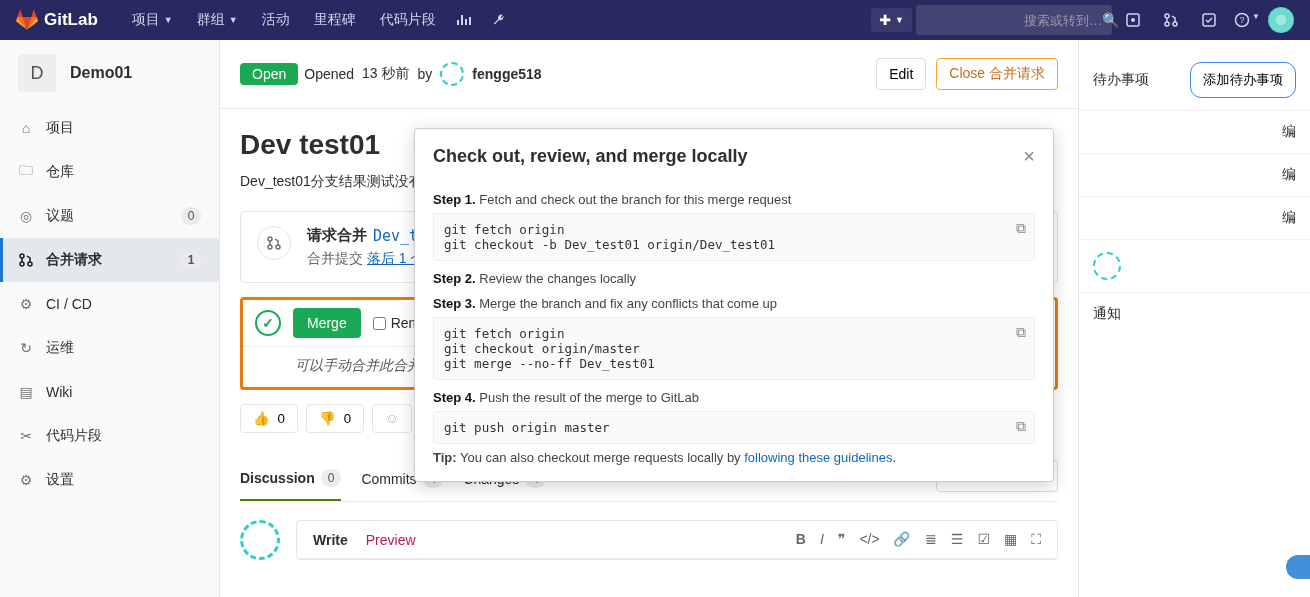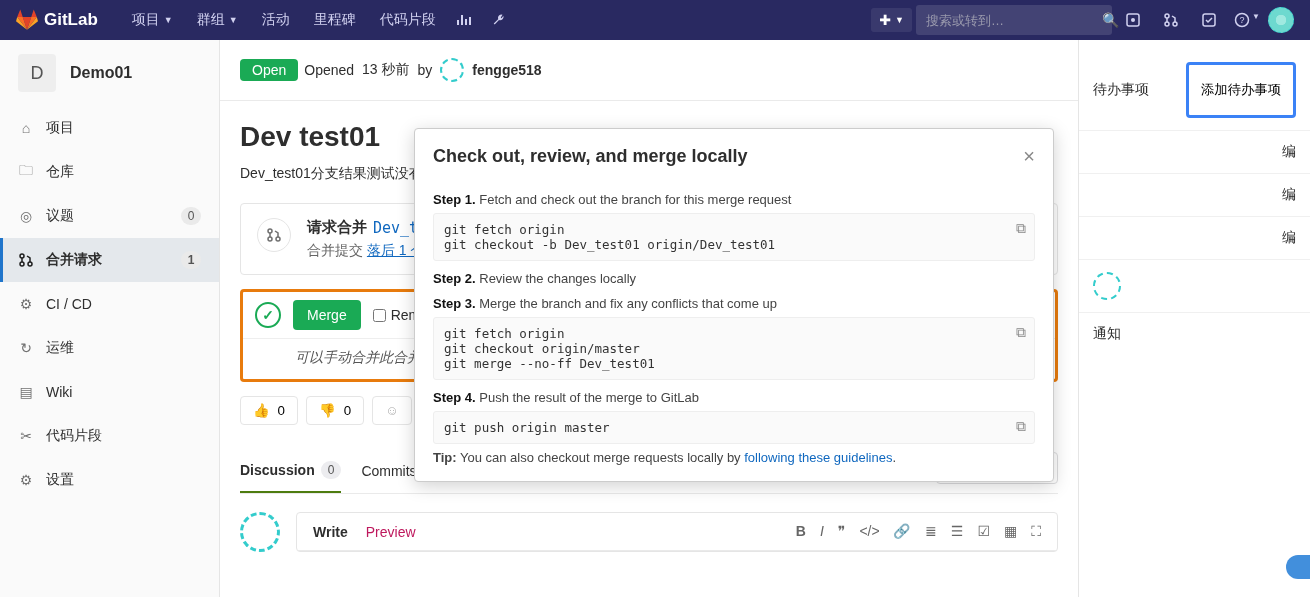--- a/index.html
+++ b/index.html
@@ -5,21 +5,21 @@
 * { box-sizing: border-box; margin: 0; padding: 0; }
 body { font-family: -apple-system, "Segoe UI", "Microsoft YaHei", sans-serif; font-size: 14px; color: #2e2e2e; background: #fff; overflow: hidden; }
 .topnav { background: #292961; height: 40px; display: flex; align-items: center; padding: 0 16px; color: #fff; }
 .topnav .logo { display: flex; align-items: center; gap: 6px; font-weight: 600; font-size: 17px; }
 .tanuki { width: 22px; height: 22px; }
 .topnav .navlinks { display: flex; gap: 4px; margin-left: 24px; }
 .topnav .navlink { color: #d1d1f0; padding: 0 10px; display: flex; align-items: center; height: 40px; cursor: pointer; font-size: 14px; gap: 4px; }
 .topnav .navright { margin-left: auto; display: flex; align-items: center; gap: 4px; }
 .plusbox { background: rgba(255,255,255,.08); padding: 4px 8px; border-radius: 3px; display: flex; align-items: center; gap: 4px; }
 .search { background: rgba(255,255,255,.12); height: 30px; width: 196px; display: flex; align-items: center; padding: 0 10px; border-radius: 3px; color: #aaa; }
-.search input { background: transparent; border: none; color: #ddd; font-size: 13px; outline: none; flex: 1; }
+.search input { background: transparent; border: none; color: #ddd; font-size: 13px; outline: none; flex: 1; text-align: right; }
 .search input::placeholder { color: #9a9aad; }
 .topicon { width: 34px; display: flex; justify-content: center; color: #d1d1f0; cursor: pointer; }
 .avatar-top { width: 26px; height: 26px; border-radius: 50%; background: radial-gradient(circle,#9fe9e0 30%,#6dd9cf 31%); border: 1px dashed #3cc; }
 
 .layout { display: flex; height: calc(100vh - 40px); }
 .sidebar-left { width: 220px; background: #fafafa; border-right: 1px solid #e5e5e5; }
 .sl-proj { display: flex; align-items: center; gap: 14px; padding: 14px 18px; }
 .sl-proj .av { width: 38px; height: 38px; background: #eee; color: #555; display: flex; align-items: center; justify-content: center; font-size: 18px; border-radius: 4px; }
 .sl-proj .nm { font-size: 16px; font-weight: 600; }
 .sl-item { display: flex; align-items: center; gap: 12px; padding: 0 18px; height: 44px; color: #2e2e2e; cursor: pointer; }
@@ -63,21 +63,21 @@
 .editor-area { display: flex; gap: 16px; margin-top: 18px; }
 .big-av { width: 40px; height: 40px; border-radius: 50%; border: 3px dashed #3cc; flex: none; }
 .editor-box { flex: 1; border: 1px solid #e5e5e5; border-radius: 4px; }
 .ed-tabs { display: flex; gap: 18px; padding: 10px 16px; align-items: center; border-bottom: 1px solid #eaeaea; justify-content: center; }
 .ed-tab.active { font-weight: 700; }
 .ed-tools { margin-left: auto; display: flex; gap: 14px; color: #666; }
 .ed-tools span { cursor: pointer; }
 
 .sidebar-right { width: 232px; border-left: 1px solid #e5e5e5; padding: 10px 0; display: flex; flex-direction: column; }
 .sr-row { padding: 12px 14px; border-bottom: 1px solid #f0f0f0; display: flex; align-items: center; }
-.sr-btn { border: 3px solid #3b82f6; padding: 16px 12px; border-radius: 4px; background: #fff; cursor: pointer; }
+.sr-btn { border: 1px solid #3b82f6; padding: 8px 12px; border-radius: 11px; background: #fff; cursor: pointer; }
 .sr-part { padding: 12px 14px; }
 .sr-part .lbl { color: #2e2e2e; margin-bottom: 8px; }
 .pill-blue { position: absolute; right: -10px; bottom: 18px; width: 34px; height: 24px; background: #428fdc; border-radius: 14px 0 0 14px; }
 
 .modal { position: absolute; top: 88px; right: 24px; width: 640px; background: #fff; border: 1px solid #ccc; box-shadow: 0 4px 18px rgba(0,0,0,.18); border-radius: 4px; }
 .modal-hd { display: flex; align-items: center; padding: 16px 18px 8px; }
 .modal-hd h3 { font-size: 18px; font-weight: 600; }
 .modal-x { margin-left: auto; color: #888; font-size: 20px; cursor: pointer; }
 .modal-bd { padding: 6px 18px 16px; font-size: 13px; color: #444; }
 .step { margin: 10px 0 6px; }
@@ -215,20 +215,24 @@
   <div class="main">
     <div class="mr-header">
       <span class="status-pill">Open</span>
       <span class="opened-by">
         <span>Opened</span>
         <span>13 秒前</span>
         <span>by</span>
         <span class="user-av"></span>
         <b>fengge518</b>
       </span>
+      <div class="mr-actions">
+        <button class="btn">Edit</button>
+        <button class="btn warning">Close 合并请求</button>
+      </div>
     </div>
 
     <div class="content-pad">
       <h1 class="mr-title">Dev test01</h1>
       <p class="mr-desc">Dev_test01分支结果测试没有问题，第二次合并到master分支</p>
 
       <div class="card">
         <div class="req-row">
           <div class="mr-ic">
               <svg width="16" height="16" viewBox="0 0 16 16">

